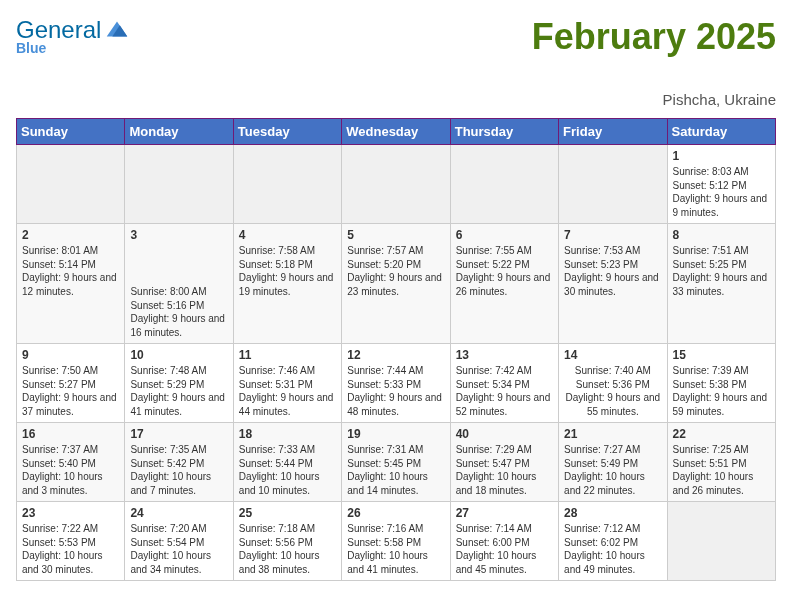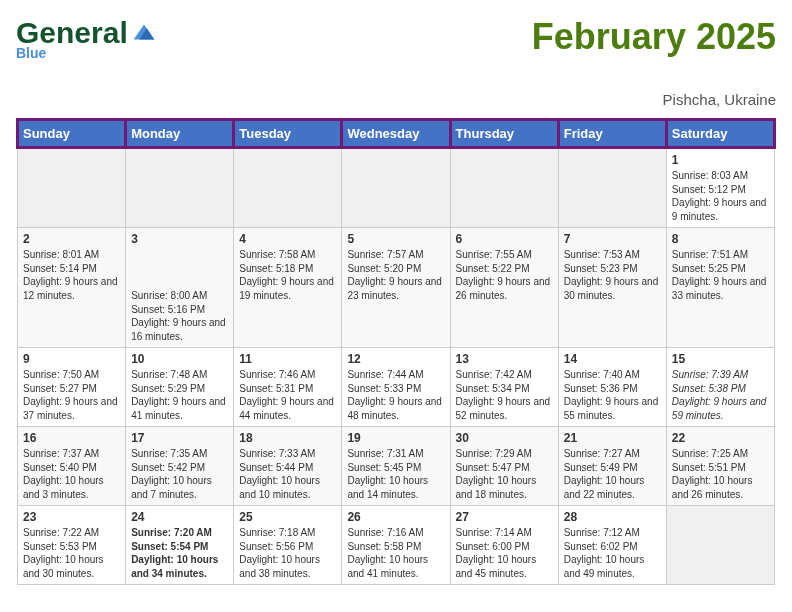--- a/index.html
+++ b/index.html
@@ -14,23 +14,23 @@
       display: flex;
       justify-content: space-between;
       align-items: flex-start;
       margin-bottom: 10px;
     }
     .logo {
       display: flex;
       align-items: center;
     }
     .logo-text {
-      font-size: 30px;
-      font-weight: bold;
-      color: #14532d;
+      font-size: 24px;
+      font-weight: normal;
+      color: #0369a1;
       line-height: 1.1;
     }
     .logo-icon {
       width: 28px;
       height: 28px;
       margin-left: 2px;
     }
     .title-block {
       text-align: right;
     }
@@ -47,21 +47,21 @@
     table {
       width: 100%;
       border-collapse: collapse;
     }
     thead tr th {
       background-color: #4472c4;
       color: #fff;
       font-size: 13px;
       padding: 5px 4px;
       text-align: left;
-      border: 3px solid #701a75;
+      border: 1px solid #701a75;
     }
     tbody tr td {
       border: 1px solid #ccc;
       vertical-align: top;
       width: 14.28%;
       min-height: 80px;
       padding: 4px 5px;
       font-size: 10.5px;
       color: #333;
       background: #fff;
@@ -206,27 +206,27 @@
 Daylight: 9 hours and 48 minutes.</div>
         </td>
         <td>
           <span class="day-num">13</span>
           <div class="day-info" style="white-space: pre-line;">Sunrise: 7:42 AM
 Sunset: 5:34 PM
 Daylight: 9 hours and 52 minutes.</div>
         </td>
         <td>
           <span class="day-num">14</span>
-          <div class="day-info" style="white-space: pre-line;">Sunrise: 7:40 AM
+          <div class="day-info" style="white-space: pre-line; text-align: center;">Sunrise: 7:40 AM
 Sunset: 5:36 PM
 Daylight: 9 hours and 55 minutes.</div>
         </td>
         <td>
           <span class="day-num">15</span>
-          <div class="day-info" style="white-space: pre-line; font-style: italic;">Sunrise: 7:39 AM
+          <div class="day-info" style="white-space: pre-line;">Sunrise: 7:39 AM
 Sunset: 5:38 PM
 Daylight: 9 hours and 59 minutes.</div>
         </td>
       </tr>
       <tr>
         <td>
           <span class="day-num">16</span>
           <div class="day-info" style="white-space: pre-line;">Sunrise: 7:37 AM
 Sunset: 5:40 PM
 Daylight: 10 hours and 3 minutes.</div>
@@ -243,21 +243,21 @@
 Sunset: 5:44 PM
 Daylight: 10 hours and 10 minutes.</div>
         </td>
         <td>
           <span class="day-num">19</span>
           <div class="day-info" style="white-space: pre-line;">Sunrise: 7:31 AM
 Sunset: 5:45 PM
 Daylight: 10 hours and 14 minutes.</div>
         </td>
         <td>
-          <span class="day-num">30</span>
+          <span class="day-num">40</span>
           <div class="day-info" style="white-space: pre-line;">Sunrise: 7:29 AM
 Sunset: 5:47 PM
 Daylight: 10 hours and 18 minutes.</div>
         </td>
         <td>
           <span class="day-num">21</span>
           <div class="day-info" style="white-space: pre-line;">Sunrise: 7:27 AM
 Sunset: 5:49 PM
 Daylight: 10 hours and 22 minutes.</div>
         </td>
@@ -270,21 +270,21 @@
       </tr>
       <tr>
         <td>
           <span class="day-num">23</span>
           <div class="day-info" style="white-space: pre-line;">Sunrise: 7:22 AM
 Sunset: 5:53 PM
 Daylight: 10 hours and 30 minutes.</div>
         </td>
         <td>
           <span class="day-num">24</span>
-          <div class="day-info" style="white-space: pre-line; font-weight: bold;">Sunrise: 7:20 AM
+          <div class="day-info" style="white-space: pre-line;">Sunrise: 7:20 AM
 Sunset: 5:54 PM
 Daylight: 10 hours and 34 minutes.</div>
         </td>
         <td>
           <span class="day-num">25</span>
           <div class="day-info" style="white-space: pre-line;">Sunrise: 7:18 AM
 Sunset: 5:56 PM
 Daylight: 10 hours and 38 minutes.</div>
         </td>
         <td>

